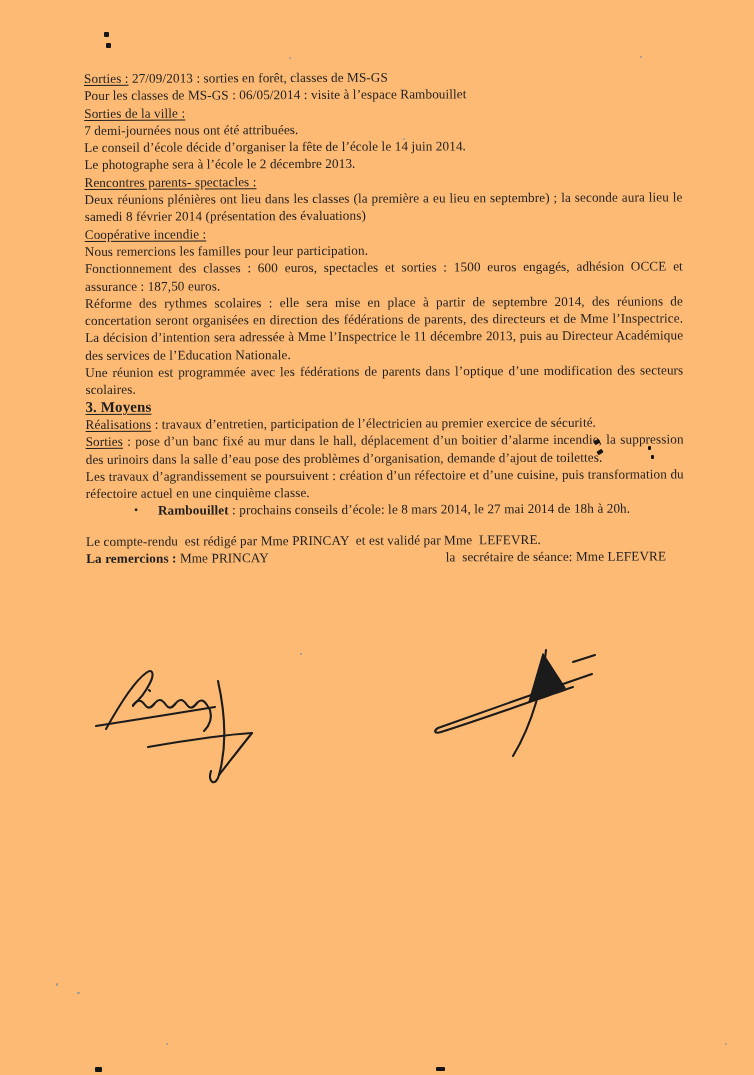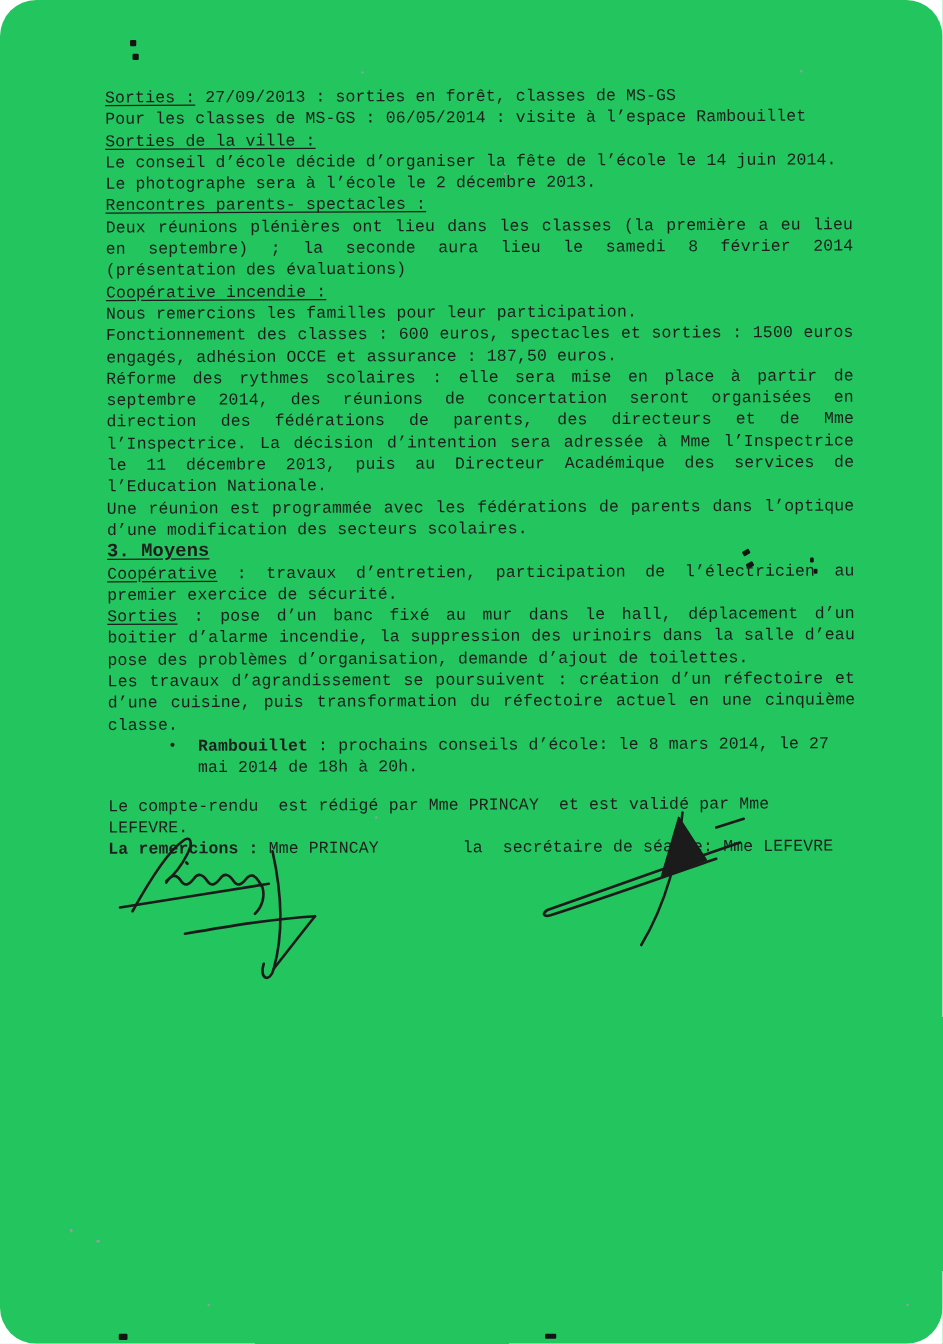--- a/index.html
+++ b/index.html
@@ -4,25 +4,24 @@
 <style>
   html, body {
     margin: 0;
     padding: 0;
     background: #ffffff;
   }
   .page {
     position: relative;
     width: 754px;
     height: 1075px;
-    background: #22c55e;
+    background: #fdba74;
     overflow: hidden;
-    font-family: Liberation Mono, monospace;
+    font-family: Liberation Serif, serif;
     color: #1e1e1e;
-    border-radius: 29px;
   }
   .content {
     position: absolute;
     left: 84px;
     top: 70px;
     width: 598px;
     font-size: 13.2px;
     line-height: 17.3px;
     transform: rotate(-0.25deg);
     transform-origin: top left;
@@ -107,37 +106,37 @@
   <div class="noise light" style="left:77px; top:992px; width:3px; height:2px;"></div>
   <div class="noise light" style="left:166px; top:1043px; width:2px; height:2px;"></div>
   <div class="noise light" style="left:725px; top:1043px; width:2px; height:2px;"></div>
   <div class="noise" style="left:95px; top:1067px; width:7px; height:5px;"></div>
   <div class="noise" style="left:436px; top:1067px; width:9px; height:4px;"></div>
 
   <div class="content">
 
     <p class="mb23"><span class="u">Sorties :</span><span> 27/09/2013 : sorties en forêt, classes de MS-GS</span><br><span>Pour les classes de MS-GS : 06/05/2014 : visite à l’espace Rambouillet</span></p>
 
-    <p class="mb17"><span class="u">Sorties de la ville :</span><br></p>
+    <p class="mb17"><span class="u">Sorties de la ville :</span><br><span>7 demi-journées nous ont été attribuées.</span></p>
 
     <p class="mb13"><span>Le conseil d’école décide d’organiser la fête de l’école le 14 juin 2014.</span><br><span>Le photographe sera à l’école le 2 décembre 2013.</span></p>
 
     <p><span class="u">Rencontres parents- spectacles :</span></p>
     <p class="jst mb8">Deux réunions plénières ont lieu dans les classes (la première a eu lieu en septembre) ; la seconde aura lieu le samedi 8 février 2014 (présentation des évaluations)</p>
 
     <p><span class="u">Coopérative incendie :</span></p>
     <p>Nous remercions les familles pour leur participation.</p>
     <p class="jst mb13">Fonctionnement des classes : 600 euros, spectacles et sorties : 1500 euros engagés, adhésion OCCE et assurance : 187,50 euros.</p>
 
     <p class="jst">Réforme des rythmes scolaires : elle sera mise en place à partir de septembre 2014, des réunions de concertation seront organisées en direction des fédérations de parents, des directeurs et de Mme l’Inspectrice. La décision d’intention sera adressée à Mme l’Inspectrice le 11 décembre 2013, puis au Directeur Académique des services de l’Education Nationale.</p>
     <p class="jst mb20">Une réunion est programmée avec les fédérations de parents dans l’optique d’une modification des secteurs scolaires.</p>
 
     <p class="moyens-heading">3. Moyens</p>
 
-    <p class="jst"><span class="u">Coopérative</span><span> : travaux d’entretien, participation de l’électricien au premier exercice de sécurité.</span></p>
+    <p class="jst"><span class="u">Réalisations</span><span> : travaux d’entretien, participation de l’électricien au premier exercice de sécurité.</span></p>
     <p class="jst"><span class="u">Sorties</span><span> : pose d’un banc fixé au mur dans le hall, déplacement d’un boitier d’alarme incendie, la suppression des urinoirs dans la salle d’eau pose des problèmes d’organisation, demande d’ajout de toilettes.</span></p>
     <p class="jst mb8">Les travaux d’agrandissement se poursuivent : création d’un réfectoire et d’une cuisine, puis transformation du réfectoire actuel en une cinquième classe.</p>
 
     <div class="bullet-line">
       <span class="bullet-glyph">•</span>
       <span><span class="b">Rambouillet</span><span> : prochains conseils d’école: le 8 mars 2014, le 27 mai 2014 de 18h à 20h.</span></span>
     </div>
 
     <p class="prewrap mb12">Le compte-rendu  est rédigé par Mme PRINCAY  et est validé par Mme  LEFEVRE.</p>
 

